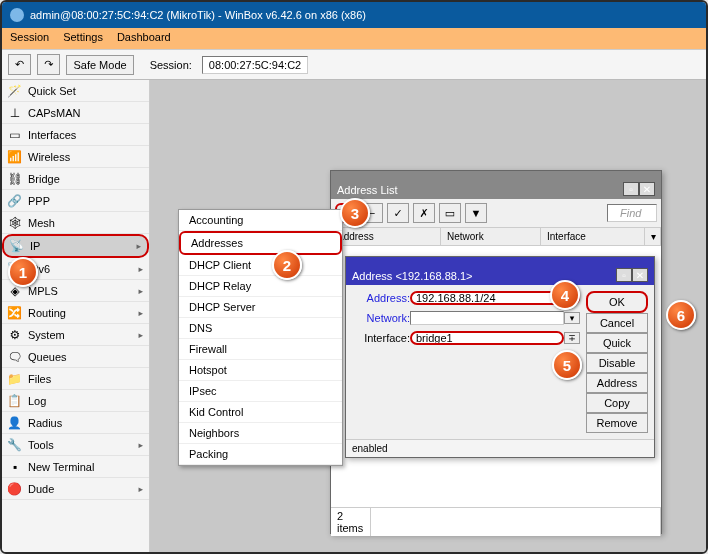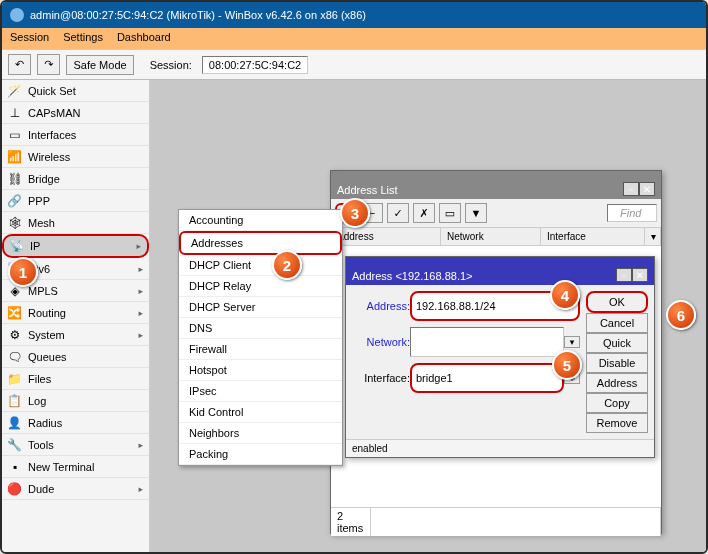--- a/index.html
+++ b/index.html
@@ -35,21 +35,21 @@
 .win-body-list{background:#fff;height:290px;position:relative}
 .status-row{position:absolute;bottom:0;left:0;right:0;display:flex;border-top:1px solid #ccc;font-size:10px}
 .status-cell{padding:2px 6px;border-right:1px solid #ccc}
 .win-addr{left:195px;top:176px;width:310px;z-index:10}
 .win-addr .win-title{background:#3838b8}
 .addr-body{display:flex;padding:6px;gap:6px}
 .addr-form{flex:1}
 .form-row{display:flex;align-items:center;margin-bottom:6px;gap:0}
 .form-row label{width:58px;text-align:right;color:#22d;font-size:11px}
 .form-row label.k{color:#000}
-.form-input{flex:1;border:1px inset #ccc;background:#fff;padding:2px 4px;height:30px}
+.form-input{flex:1;border:1px inset #ccc;background:#fff;padding:2px 4px;height:14px}
 .form-input.hl{border:2px solid #c00;border-radius:8px}
 .addr-btns{width:72px;display:flex;flex-direction:column;gap:0}
 .abtn{border:1px solid #999;background:#f0f0f0;padding:3px 4px;text-align:center;cursor:default}
 .abtn.hl{border:2px solid #c00;border-radius:8px}
 .addr-footer{border-top:1px solid #ccc;padding:3px 6px;background:#f4f4f4;font-size:10px}
 .callout{position:absolute;width:30px;height:30px;border-radius:50%;background:radial-gradient(circle at 35% 30%,#ff8844,#cc3300);border:2px solid #fff;color:#fff;font-weight:bold;font-size:15px;display:flex;align-items:center;justify-content:center;z-index:50;box-shadow:1px 1px 3px rgba(0,0,0,.5)}
 .dropdown-arrow{width:16px;border:1px solid #999;background:#eee;text-align:center;font-size:9px}
 </style>
 </head>
 <body>

